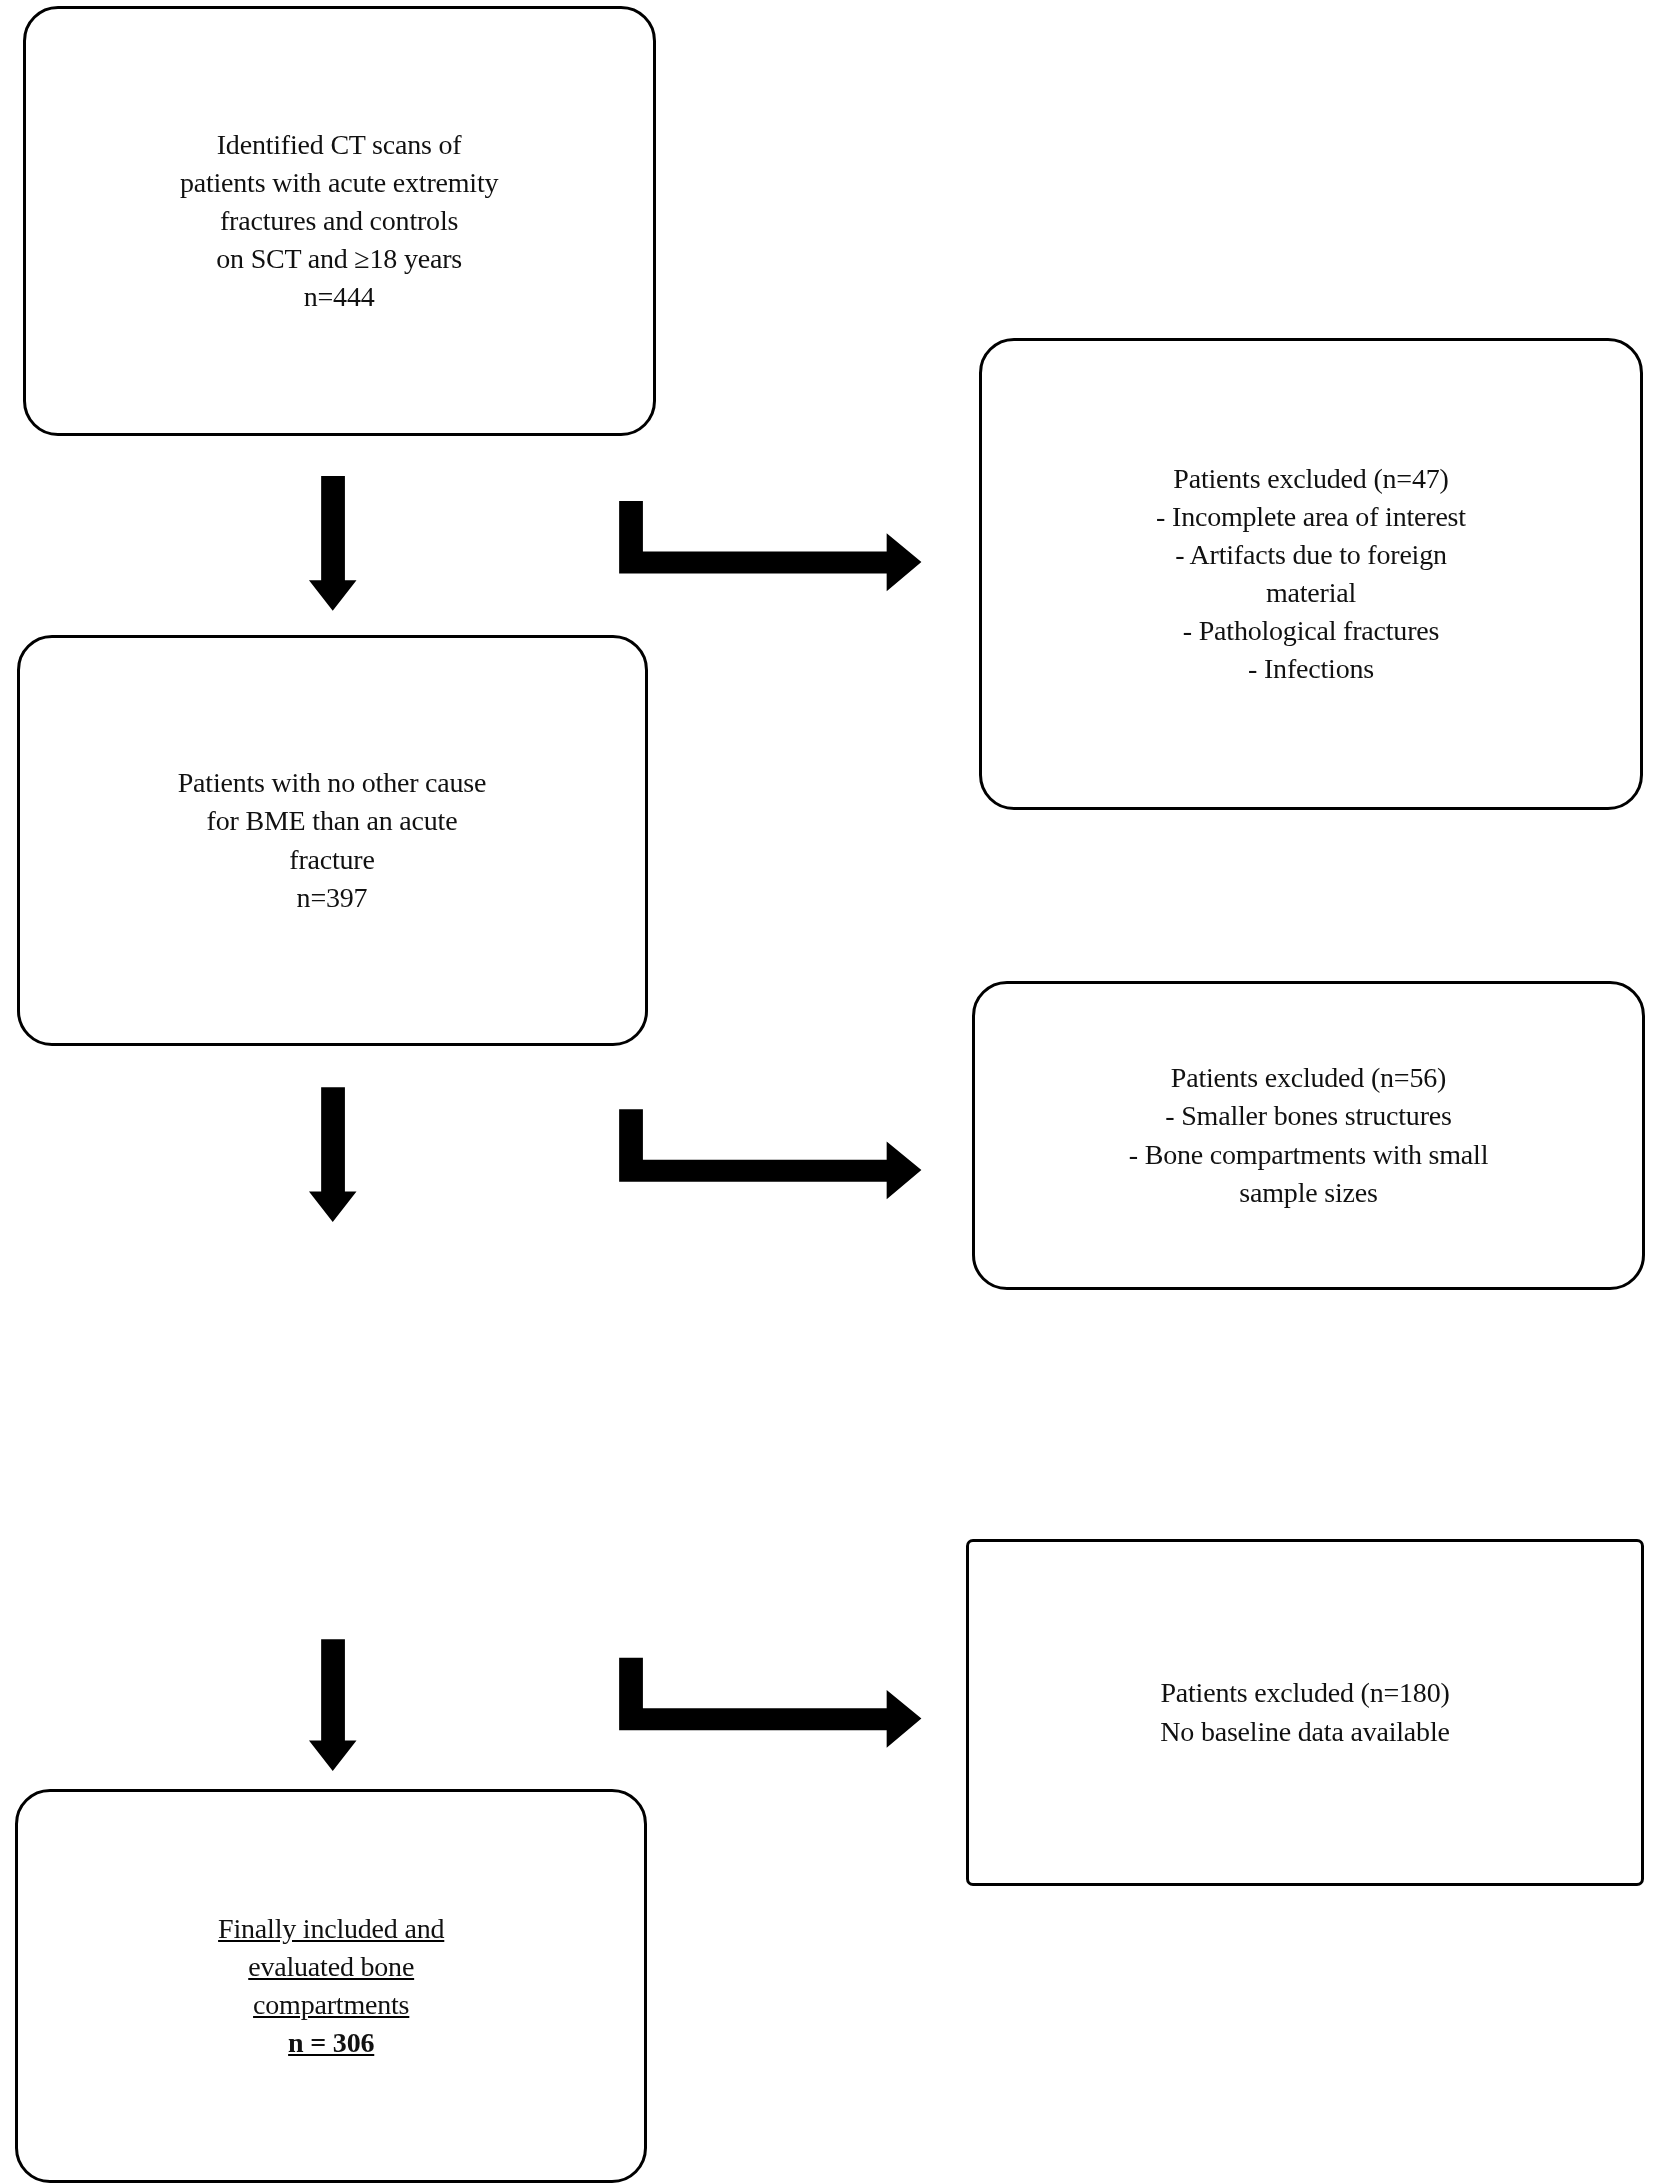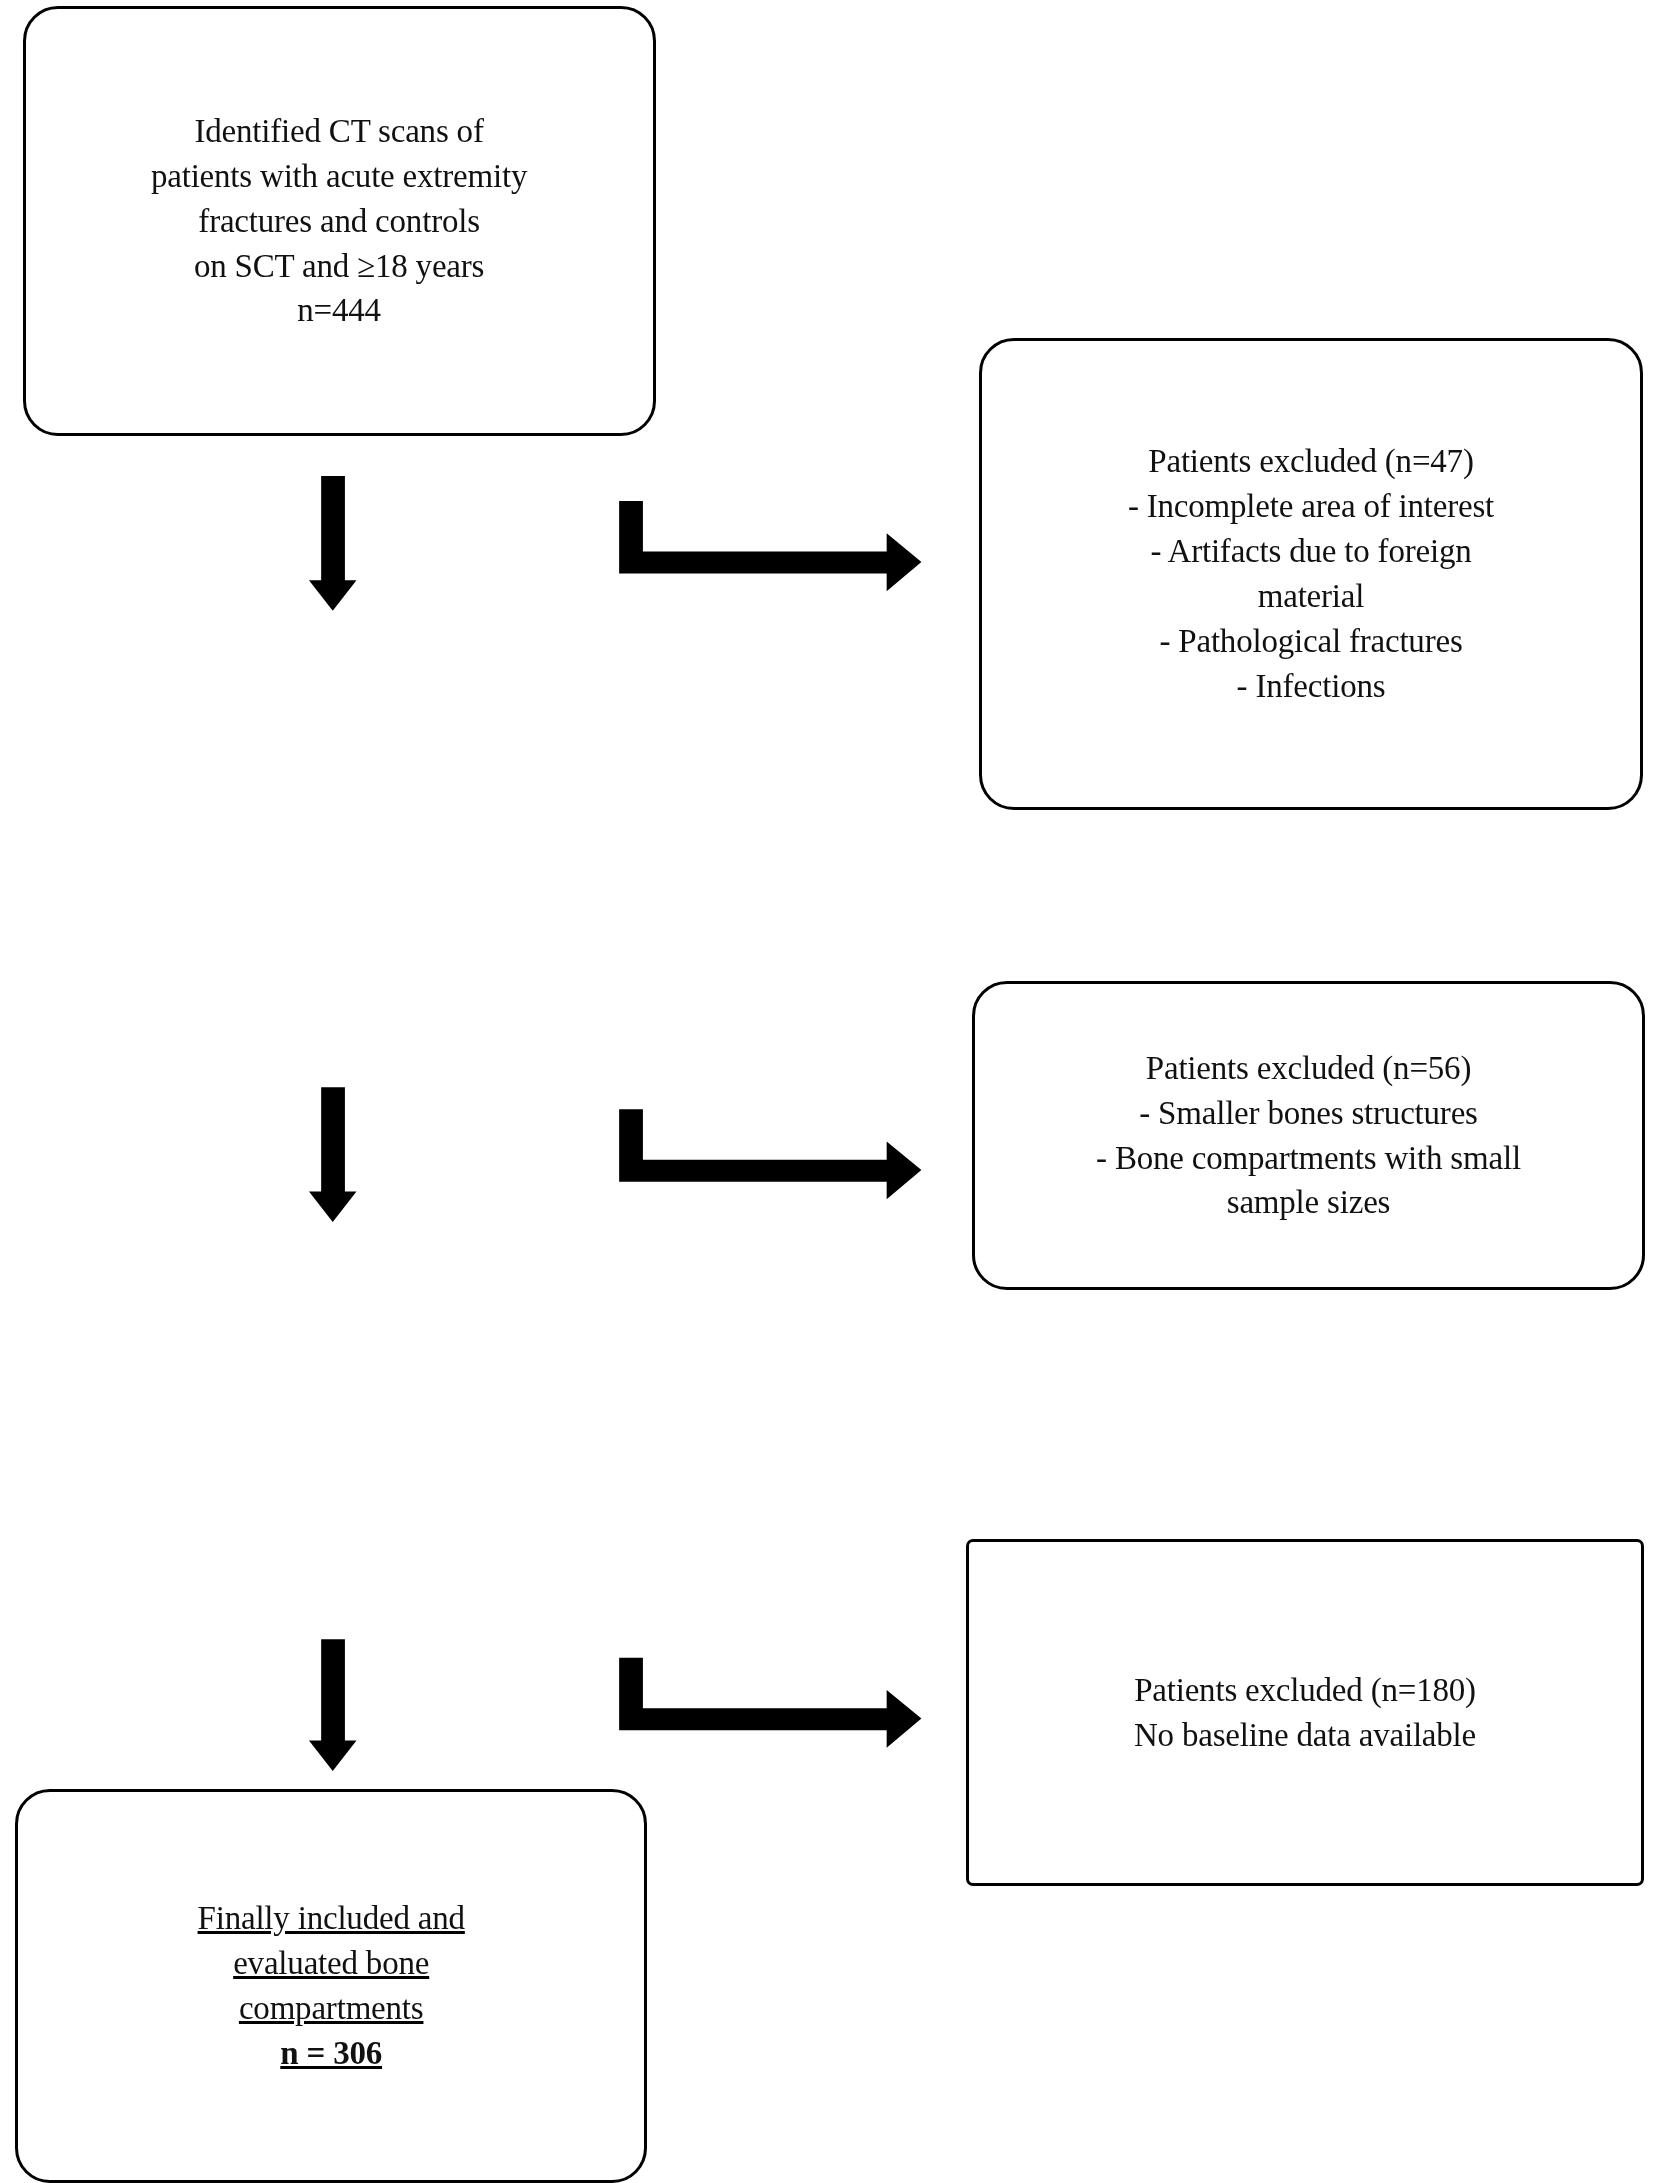--- a/index.html
+++ b/index.html
@@ -22,21 +22,21 @@
     border-radius: 35px;
     background: #ffffff;
     display: flex;
     align-items: center;
     justify-content: center;
     text-align: center;
   }
   .node-text {
     width: 100%;
     padding: 0 17px;
-    font-size: 33px;
+    font-size: 28px;
     line-height: 1.36;
     color: #111111;
     letter-spacing: -0.2px;
     white-space: pre-line;
   }
   .node-text.bold-last .strong {
     font-weight: bold;
   }
   .arrow-layer {
     position: absolute;
@@ -90,20 +90,26 @@
   </svg>
 
   <div class="node" id="box-screened">
     <div class="node-text">Identified CT scans of
 patients with acute extremity
 fractures and controls
 on SCT and ≥18 years
 n=444</div>
   </div>
 
+  <div class="node" id="box-nocause">
+    <div class="node-text">Patients with no other cause
+for BME than an acute
+fracture
+n=397</div>
+  </div>
 
 
   <div class="node" id="box-final">
     <div class="node-text bold-last"><span>Finally included and</span><br><span>evaluated bone</span><br><span>compartments</span><br><span class="strong">n = 306</span></div>
   </div>
 
   <div class="node" id="box-excl-1">
     <div class="node-text">Patients excluded (n=47)
 - Incomplete area of interest
 - Artifacts due to foreign

